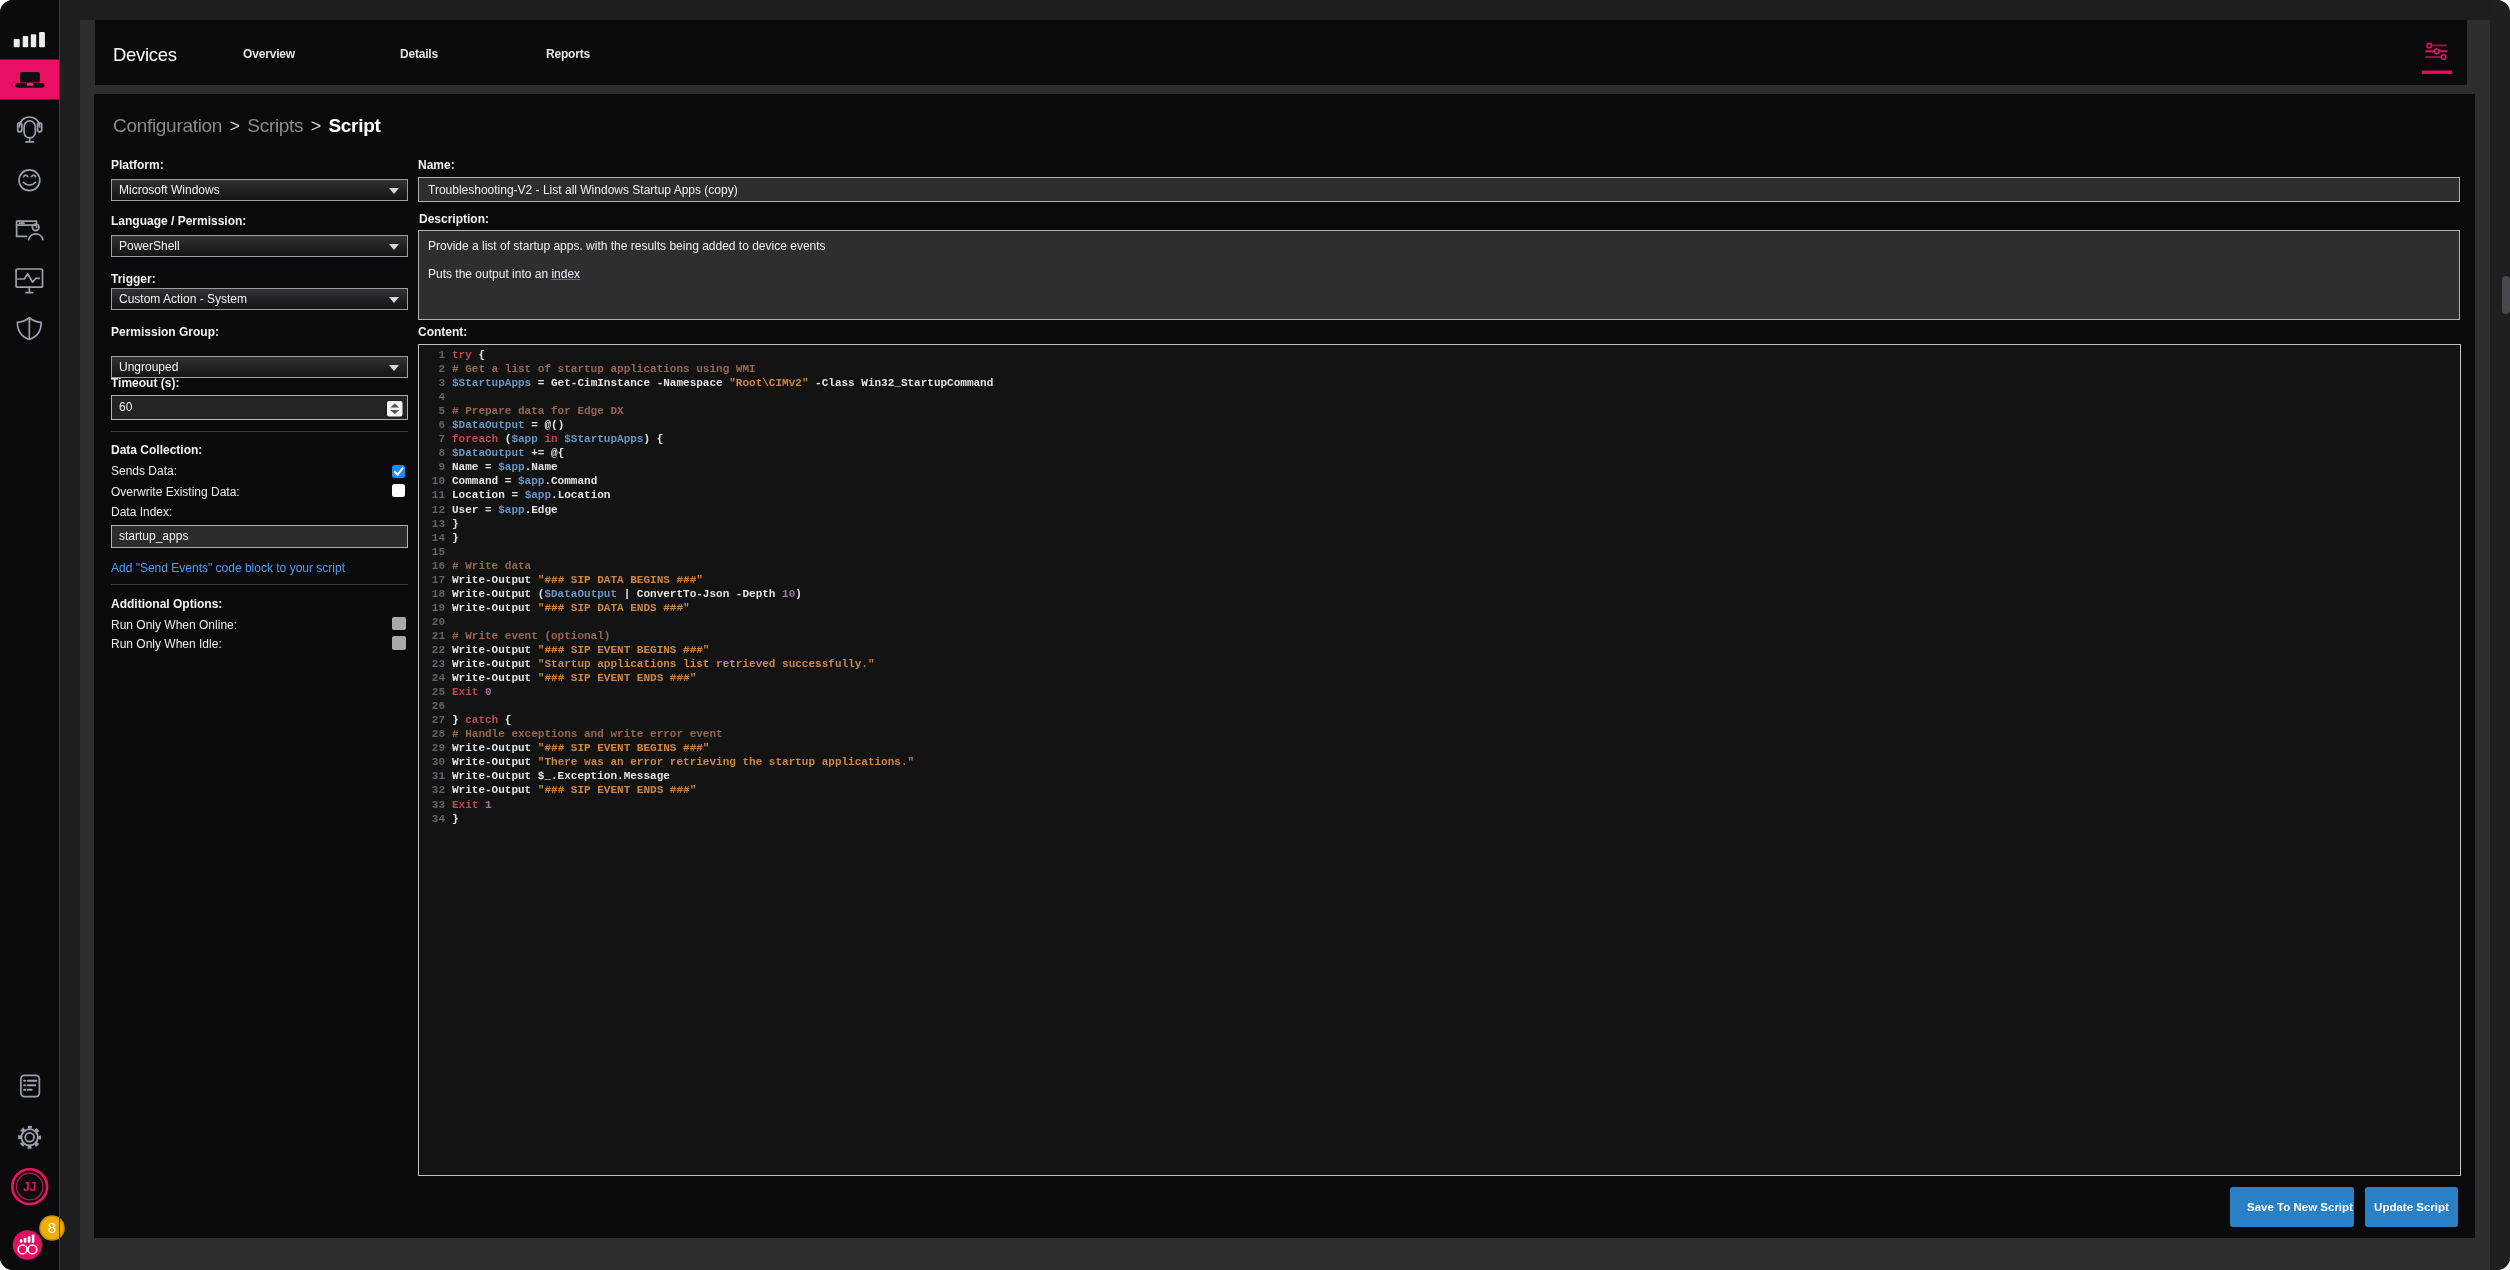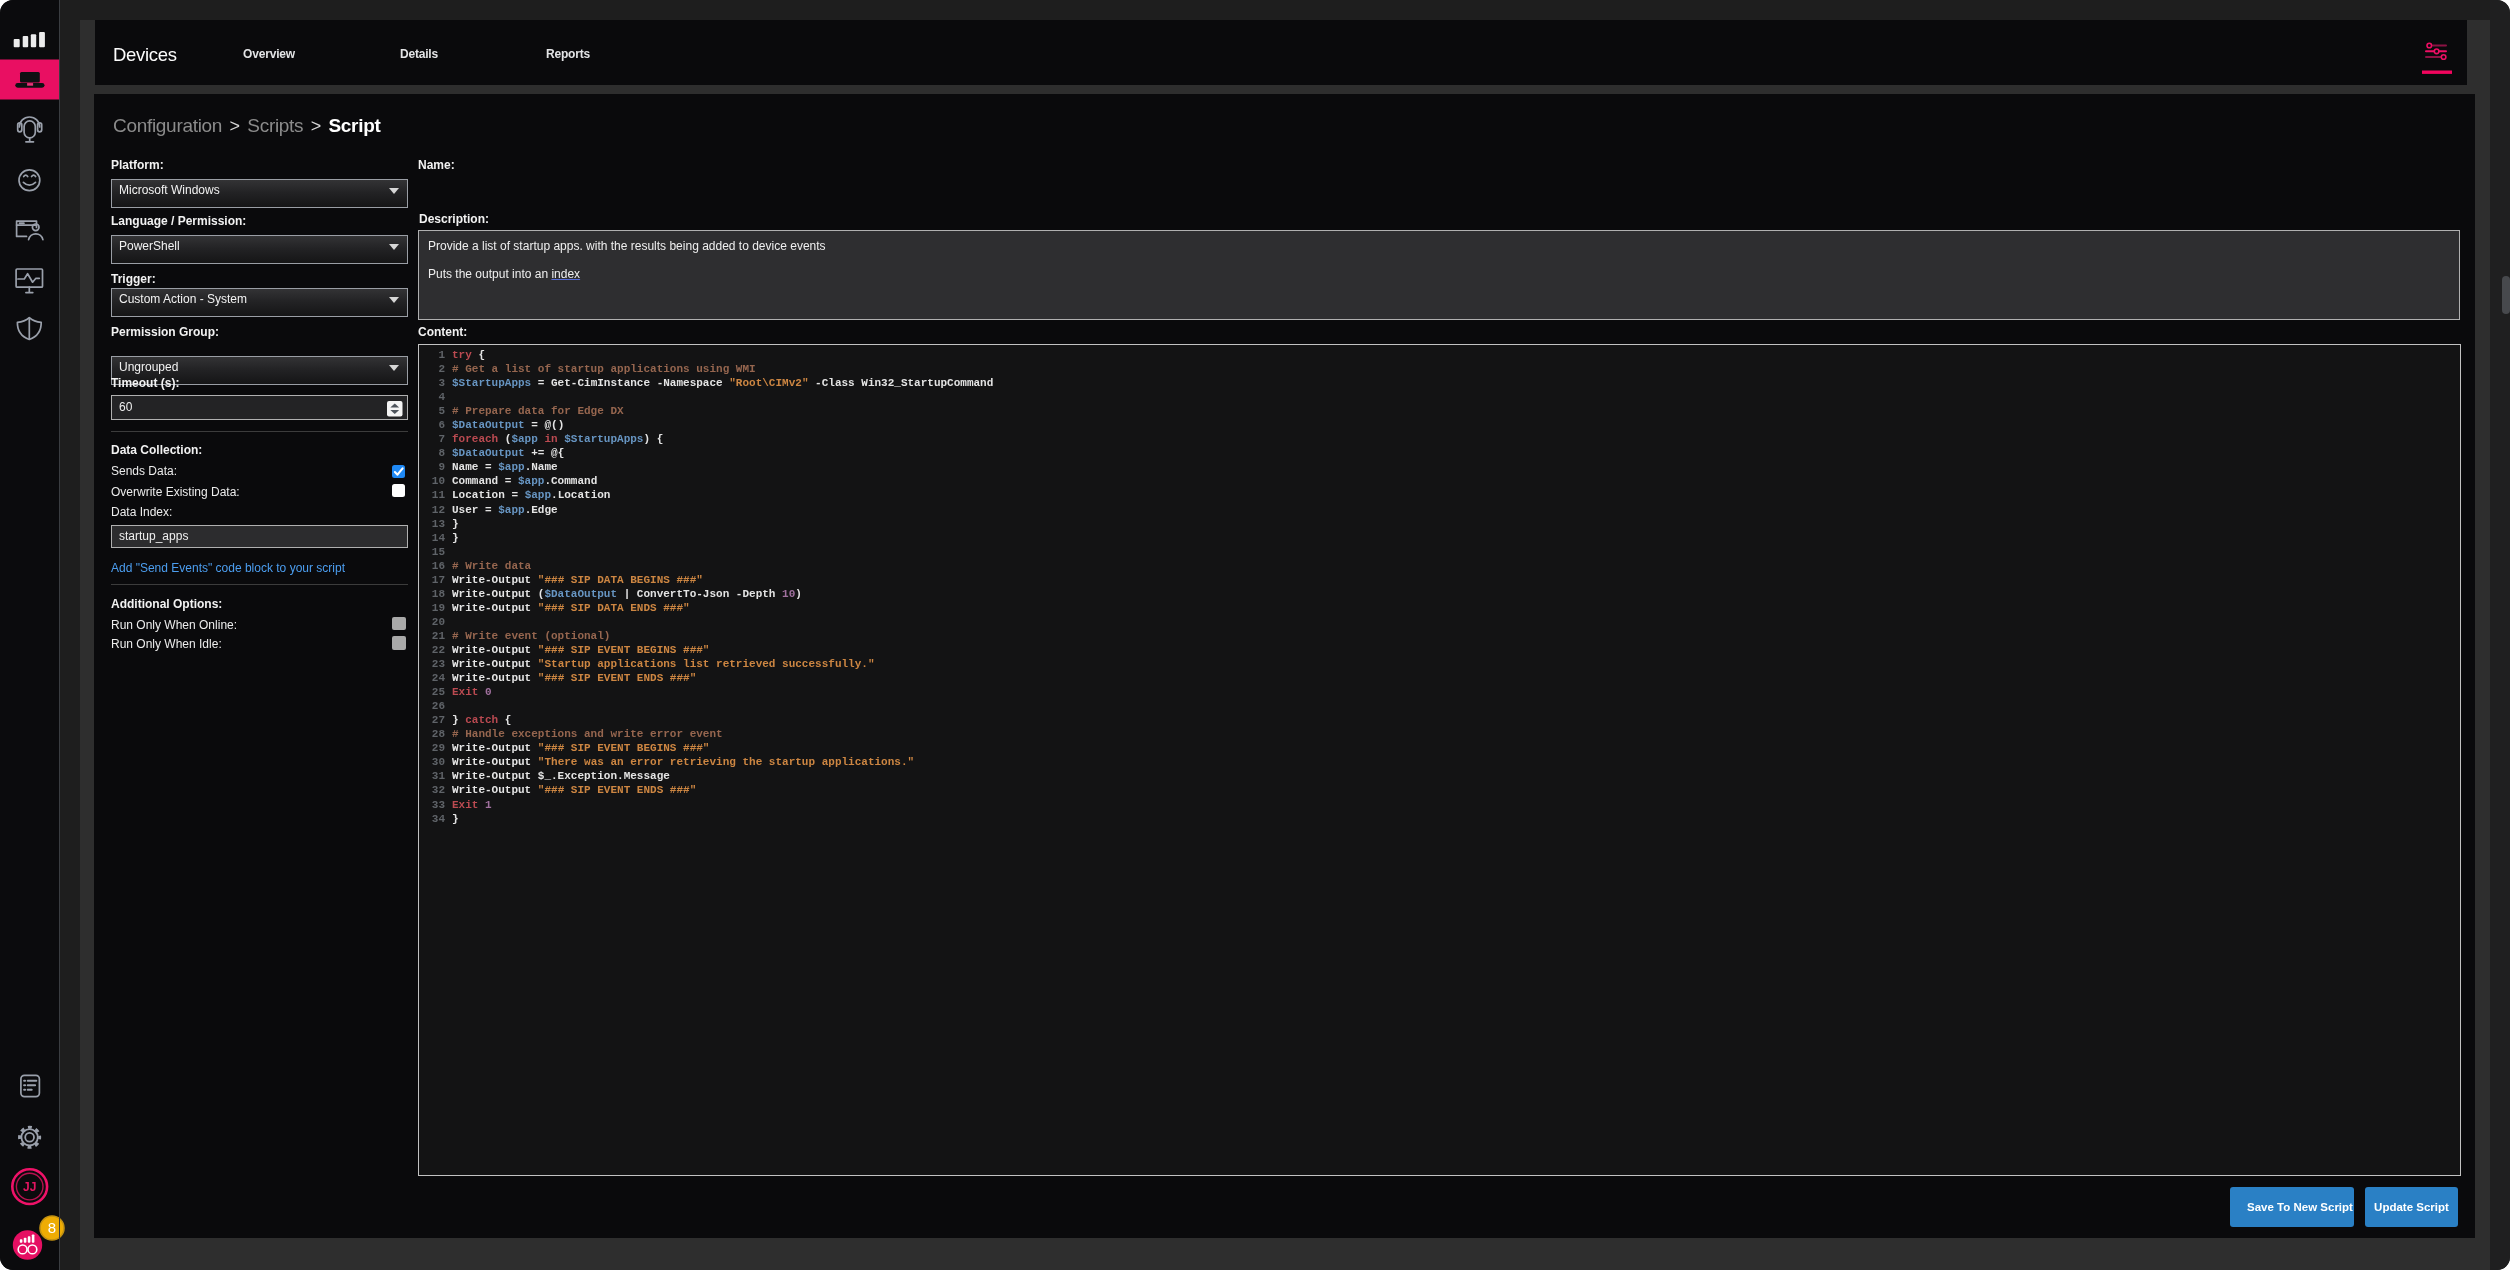--- a/index.html
+++ b/index.html
@@ -15,21 +15,21 @@
   .devices { position:absolute; left:113px; top:43.5px; font-size:18.5px; color:#fdfdfd; letter-spacing:-0.3px; }
   .navitem { position:absolute; top:46.5px; transform:translateX(-50%); font-size:12px; font-weight:bold; color:#e3e4e6; letter-spacing:-0.2px; }
 
   .crumb { position:absolute; left:113px; top:115px; font-size:19px; color:#8b8b8b; letter-spacing:-0.3px; }
   .crumb b { color:#ffffff; font-weight:bold; }
   .crumb .sep { color:#d8d8d8; font-size:18px; margin:0 2.5px; }
 
   .lbl { position:absolute; font-size:12px; font-weight:bold; color:#f2f2f2; }
   .row { position:absolute; font-size:12px; color:#ececec; }
 
-  .sel { position:absolute; left:111px; width:297px; height:29px; border:1.5px solid #9a9ea5; background:linear-gradient(180deg,#333335 0%,#232325 45%,#151516 100%); color:#f2f2f2; font-size:12px; line-height:21px; padding-left:7px; }
+  .sel { position:absolute; left:111px; width:297px; height:22px; border:1.5px solid #9a9ea5; background:linear-gradient(180deg,#333335 0%,#232325 45%,#151516 100%); color:#f2f2f2; font-size:12px; line-height:21px; padding-left:7px; }
   .sel .caret { position:absolute; right:8px; top:8px; width:0; height:0; border-left:5.5px solid transparent; border-right:5.5px solid transparent; border-top:6px solid #d6d6d6; }
 
   .ti { position:absolute; background:#2e2e30; border:1.5px solid #b0b0b0; color:#efefef; }
 
   .cb { position:absolute; width:13.5px; height:13.5px; border-radius:2.5px; }
   .cb.blue { background:#1f89f5; }
   .cb.white { background:#ffffff; }
   .cb.gray { width:13.5px; height:13.5px; background:#a9a9a9; border-radius:2px; }
 
   .link { position:absolute; font-size:12px; color:#4c9ef0; }
@@ -195,20 +195,21 @@
   <div class="link" style="left:111px;top:561px;">Add "Send Events" code block to your script</div>
 
   <div style="position:absolute;left:111px;top:583.5px;width:297px;height:1px;background:#3c3c3c;"></div>
   <div class="lbl" style="left:111px;top:597px;">Additional Options:</div>
   <div class="row" style="left:111px;top:617.5px;">Run Only When Online:</div>
   <div class="cb gray" style="left:392px;top:616.5px;"></div>
   <div class="row" style="left:111px;top:637px;">Run Only When Idle:</div>
   <div class="cb gray" style="left:392px;top:636px;"></div>
 
   <div class="lbl" style="left:418px;top:158px;">Name:</div>
+  <div class="ti" style="left:418px;top:177px;width:2042px;height:25px;font-size:12px;line-height:21px;padding:2px 0 0 9px;">Troubleshooting-V2 - List all Windows Startup Apps (copy)</div>
   <div class="lbl" style="left:419px;top:211.5px;">Description:</div>
   <div class="ti" style="left:418px;top:230px;width:2042px;height:90px;font-size:12px;line-height:14.4px;padding:7.5px 0 0 9px;">Provide a list of startup apps. with the results being added to device events<br><br>Puts the output into an <span style="text-decoration:underline;text-decoration-color:#5469d4;">index</span></div>
   <div class="lbl" style="left:418px;top:324.5px;">Content:</div>
 
   <div class="editor">
     <div class="code"><span class="num">1</span><span class="k">try</span> <span class="p">{</span>
 <span class="num">2</span><span class="c"># Get a list of startup applications using WMI</span>
 <span class="num">3</span><span class="v">$StartupApps</span><span class="p"> = Get-CimInstance -Namespace </span><span class="s">"Root\CIMv2"</span><span class="p"> -Class Win32_StartupCommand</span>
 <span class="num">4</span>
 <span class="num">5</span><span class="c"># Prepare data for Edge DX</span>

